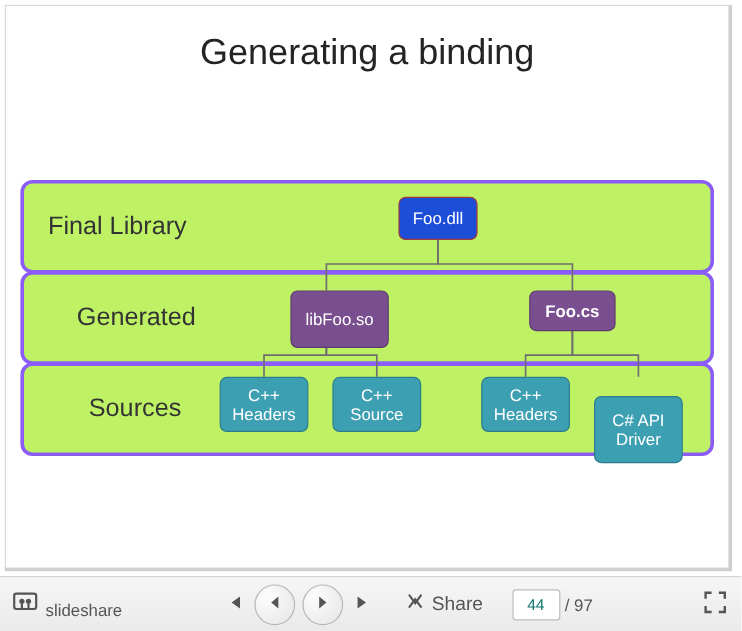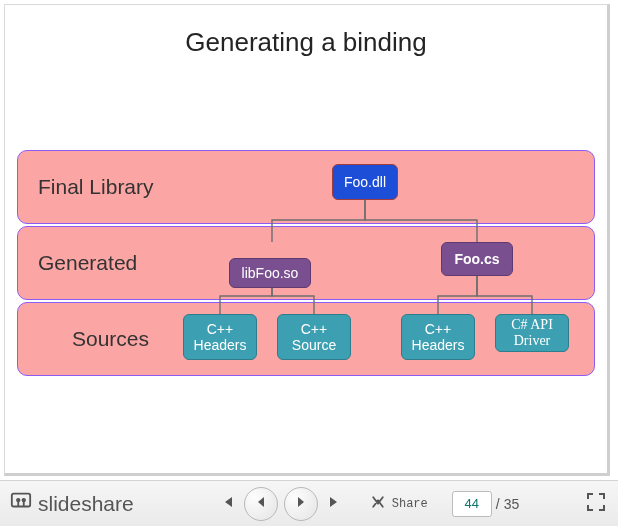--- a/index.html
+++ b/index.html
@@ -1,55 +1,55 @@
 <!DOCTYPE html>
 <html><head>
 <meta charset="utf-8">
 <style>
   html,body{margin:0;padding:0;font-family:"Segoe UI",Arial,Helvetica,sans-serif;background:#fff;}
   .viewer{width:618px;height:526px;box-sizing:border-box;position:relative;display:flex;flex-direction:column;}
   
   .slide-wrap{flex:1;position:relative;padding:4px 8px 4px 4px;}
   .slide-frame{position:relative;width:100%;height:100%;background:#fff;border:1px solid #d9d9d9;border-right:3px solid #cfcfcf;border-bottom:3px solid #cfcfcf;box-sizing:border-box;}
-  .slide-title{width:100%;text-align:center;font-size:26px;font-weight:400;color:#242424;position:absolute;top:22px;}
+  .slide-title{width:100%;text-align:center;font-size:30px;font-weight:400;color:#242424;position:absolute;top:22px;}
   
   .bands{position:absolute;left:12px;right:12px;top:145px;height:230px;}
-  .band{position:absolute;left:0;right:0;height:72px;background:#fca5a5;border:1px solid #8b5cf6;border-radius:10px;display:flex;align-items:center;}
+  .band{position:absolute;left:0;right:0;height:72px;background:#bef264;border:3px solid #8b5cf6;border-radius:10px;display:flex;align-items:center;}
   .band-label{font-size:21px;color:#333;margin-left:20px;}
   #band-final{top:0;}
-  #band-gen{top:76px;}
+  #band-gen{top:76px;padding-left:24px;}
   #band-src{top:152px;padding-left:34px;}
 
   
   .nodes{position:absolute;left:12px;right:12px;top:145px;height:230px;}
   .node{position:absolute;color:#fff;font-size:14px;line-height:1.15;text-align:center;display:flex;align-items:center;justify-content:center;border-radius:6px;box-sizing:border-box;border:1px solid rgba(0,0,0,.15);}
   .red{background:#1d4ed8;border-color:#9e3b3f;}
   .purple{background:#7a4f8f;border-color:#5f3a71;}
   .teal{background:#3d9fb2;border-color:#2e7d8c;}
   
   #n-foodll{left:315px;top:14px;width:66px;height:36px;}
-  #n-libfoo{left:212px;top:92px;width:82px;height:30px;margin-top:16px;}
+  #n-libfoo{left:225px;top:92px;width:82px;height:48px;}
   #n-foocs{left:424px;top:92px;width:72px;height:34px;font-weight:bold;}
   #n-ch1{left:166px;top:164px;width:74px;height:46px;}
   #n-cs1{left:260px;top:164px;width:74px;height:46px;}
   #n-ch2{left:384px;top:164px;width:74px;height:46px;}
-  #n-drv{left:478px;top:164px;width:74px;height:38px;font-family:Liberation Serif, serif;}
+  #n-drv{left:478px;top:180px;width:74px;height:56px;}
 
   
   .links{position:absolute;left:12px;right:12px;top:145px;height:230px;pointer-events:none;}
 
   
   .toolbar{height:46px;background:linear-gradient(#f6f6f6,#eaeaea);border-top:1px solid #d4d4d4;display:flex;align-items:center;padding:0 10px;gap:6px;box-sizing:border-box;}
-  .brand{display:flex;align-items:center;gap:6px;color:#555;font-size:21px;}
+  .brand{display:flex;align-items:flex-end;gap:6px;color:#555;font-size:14px;}
   .brand svg{width:22px;height:22px;}
   .spacerL{width:70px;}
   .nav{display:flex;align-items:center;gap:6px;}
   .circle-btn{width:34px;height:34px;border-radius:50%;background:radial-gradient(circle at 30% 30%,#fdfdfd,#e4e4e4);border:1px solid #b8b8b8;display:flex;align-items:center;justify-content:center;color:#555;cursor:pointer;}
   .flat-btn{width:22px;height:22px;background:none;border:none;display:flex;align-items:center;justify-content:center;color:#555;cursor:pointer;padding:0;}
-  .share{display:flex;align-items:center;gap:4px;color:#555;font-size:12px;margin-left:16px;cursor:pointer;font-family:Liberation Mono, monospace;}
+  .share{display:flex;align-items:center;gap:4px;color:#555;font-size:16px;margin-left:16px;cursor:pointer;}
   .share svg{width:20px;height:16px;}
   .pager{display:flex;align-items:center;gap:4px;margin-left:18px;color:#555;font-size:14px;}
   .pager input{width:34px;height:22px;text-align:center;border:1px solid #bcbcbc;border-radius:3px;font-size:13px;color:#0f766e;}
   .fs-btn{margin-left:auto;width:24px;height:24px;background:none;border:none;cursor:pointer;color:#555;display:flex;align-items:center;justify-content:center;}
 </style>
 </head>
 <body>
 
 <div class="viewer">
 
@@ -148,21 +148,21 @@
         <svg viewBox="0 0 24 20">
             <path d="M6 4l6 8 6-8M6 16l6-8 6 8" stroke="#555" stroke-width="2.2" fill="none" stroke-linecap="round"></path>
           </svg>
       </span>
       <span>Share</span>
     </div>
 
     <div class="pager">
       <input value="44" style="">
       <span> /</span>
-      <span>35</span>
+      <span>97</span>
     </div>
 
     <button class="fs-btn">
       <span>
         <svg width="20" height="20" viewBox="0 0 20 20" stroke="#555" stroke-width="2" fill="none">
           <path d="M2 7V2h5M18 7V2h-5M2 13v5h5M18 13v5h-5"></path>
         </svg>
       </span>
     </button>
   </div>

